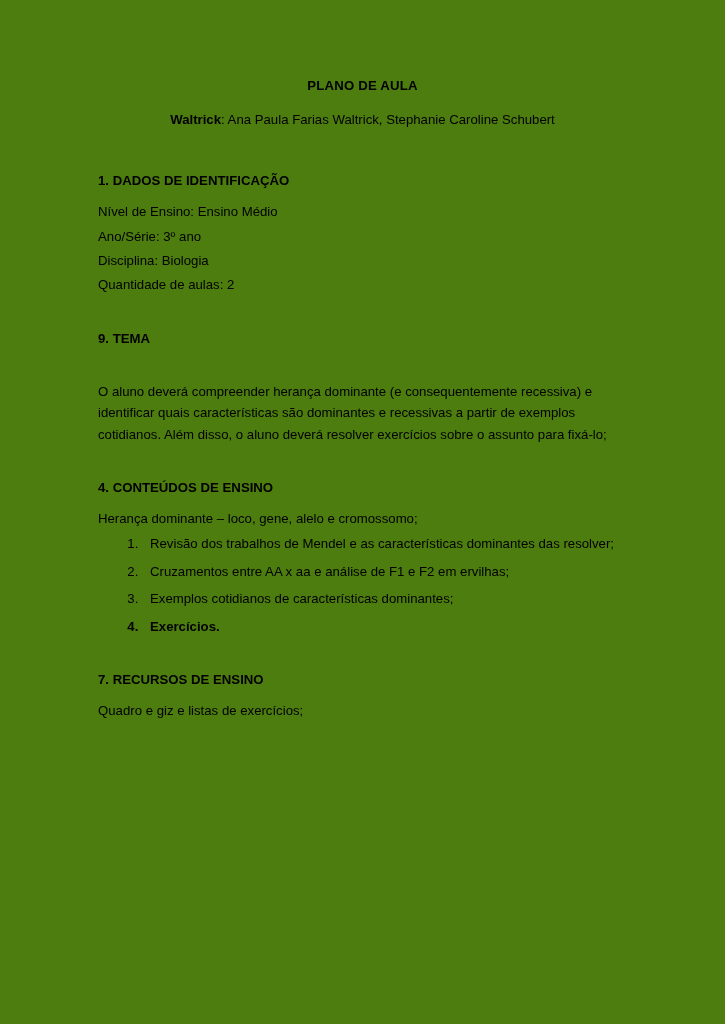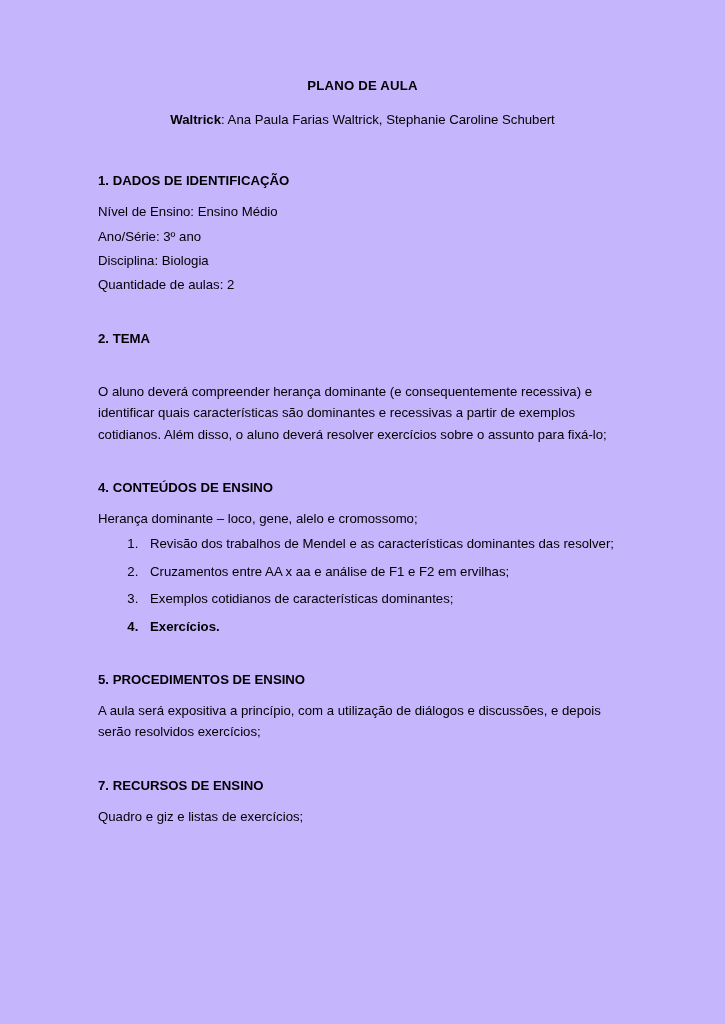--- a/index.html
+++ b/index.html
@@ -11,21 +11,21 @@
     width: 725px;
     height: 1024px;
     font-family: "Liberation Sans", sans-serif;
     color: #000000;
     -webkit-font-smoothing: antialiased;
   }
   .page {
     position: relative;
     width: 725px;
     height: 1024px;
-    background: #c4b5fd;
+    background: #4d7c0f;
     box-sizing: border-box;
     padding: 78px 98px 0 98px;
   }
   .doc-title {
     text-align: center;
     font-weight: bold;
     font-size: 13.2px;
     letter-spacing: 0.2px;
     margin: 0 0 19px 0;
   }
@@ -87,41 +87,37 @@
 
   <section class="section id-block">
     <h2 class="section-heading">1.  DADOS DE IDENTIFICAÇÃO</h2>
     <p class="body-line">Nível de Ensino: Ensino Médio</p>
     <p class="body-line">Ano/Série: 3º ano</p>
     <p class="body-line">Disciplina: Biologia</p>
     <p class="body-line">Quantidade de aulas: 2</p>
   </section>
 
   <section class="section">
-    <h2 class="section-heading">2. TEMA</h2>
+    <h2 class="section-heading">9. TEMA</h2>
   </section>
 
   <section class="section">
     <p class="body-para">O aluno deverá compreender herança dominante (e consequentemente recessiva) e identificar quais características são dominantes e recessivas a partir de exemplos cotidianos. Além disso, o aluno deverá resolver exercícios sobre o assunto para fixá-lo;</p>
   </section>
 
   <section class="section">
     <h2 class="section-heading">4. CONTEÚDOS DE ENSINO</h2>
     <p class="body-para">Herança dominante – loco, gene, alelo e cromossomo;</p>
     <ol class="numbered">
       <li>Revisão dos trabalhos de Mendel e as características dominantes das resolver;</li>
       <li>Cruzamentos entre AA x aa e análise de F1 e F2 em ervilhas;</li>
       <li>Exemplos cotidianos de características dominantes;</li>
       <li>Exercícios.</li>
     </ol>
   </section>
 
-  <section class="section">
-    <h2 class="section-heading">5. PROCEDIMENTOS DE ENSINO</h2>
-    <p class="body-para">A aula será expositiva a princípio, com a utilização de diálogos e discussões, e depois serão resolvidos exercícios;</p>
-  </section>
 
   <section class="section">
     <h2 class="section-heading">7. RECURSOS DE ENSINO</h2>
     <p class="body-para">Quadro e giz e listas de exercícios;</p>
   </section>
 
 </div>
 
 </body></html>

